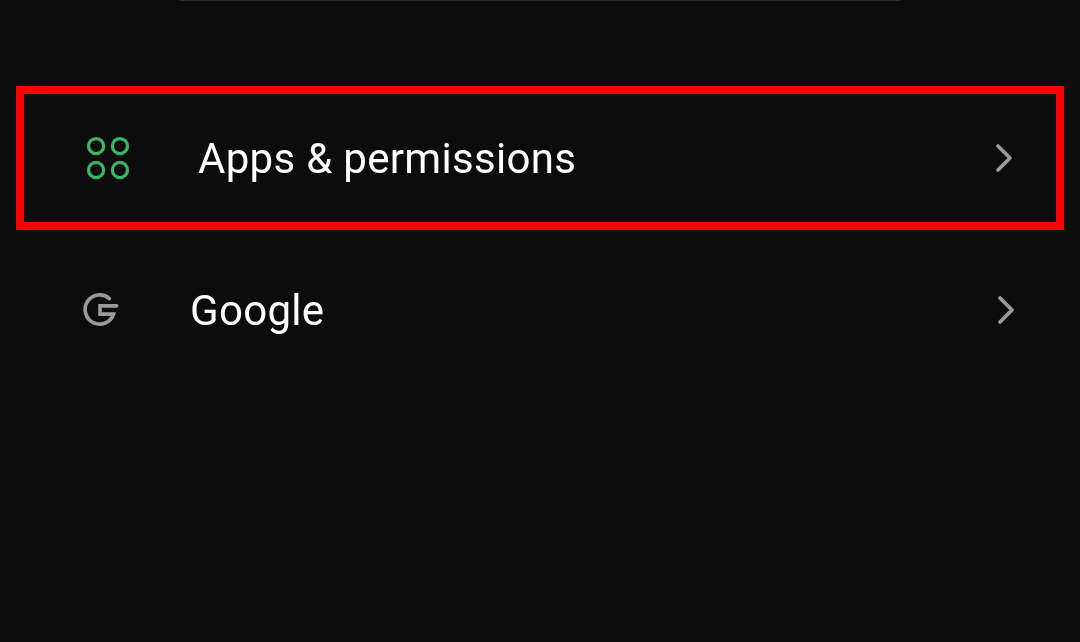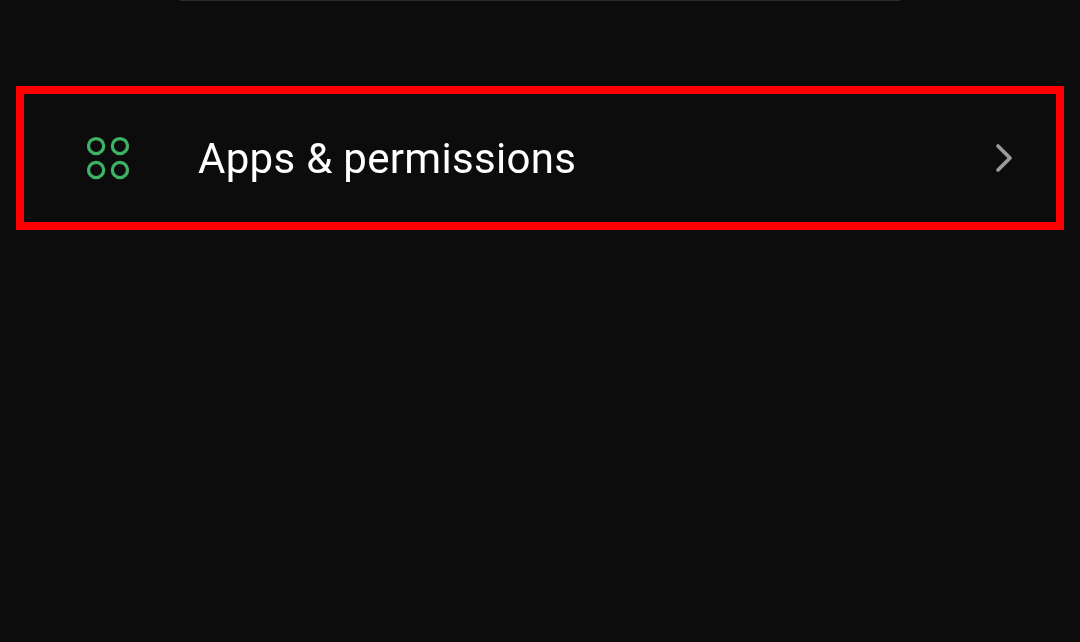--- a/index.html
+++ b/index.html
@@ -77,15 +77,30 @@
       </svg>
     </span>
     <span class="item-label">Apps &amp; permissions</span>
     <span class="chevron">
       <svg viewBox="0 0 24 24" width="36" height="36">
         <path d="M8 4 L16 12 L8 20" fill="none" stroke="#9a9a9a" stroke-width="2.5" stroke-linecap="round" stroke-linejoin="round"></path>
       </svg>
     </span>
   </div>
 
+  <div class="settings-item">
+    <span class="item-icon">
+      <svg viewBox="0 0 48 48" width="50" height="50">
+        <g fill="none" stroke="#9a9a9a" stroke-width="3.5" stroke-linecap="round">
+          <path d="M 40 20 L 24 20 L 24 28 L 37 28 A 14 14 0 1 1 33 13"></path>
+        </g>
+      </svg>
+    </span>
+    <span class="item-label">Google</span>
+    <span class="chevron">
+      <svg viewBox="0 0 24 24" width="36" height="36">
+        <path d="M8 4 L16 12 L8 20" fill="none" stroke="#9a9a9a" stroke-width="2.5" stroke-linecap="round" stroke-linejoin="round"></path>
+      </svg>
+    </span>
+  </div>
 
 
 </div>
 
 </body></html>

